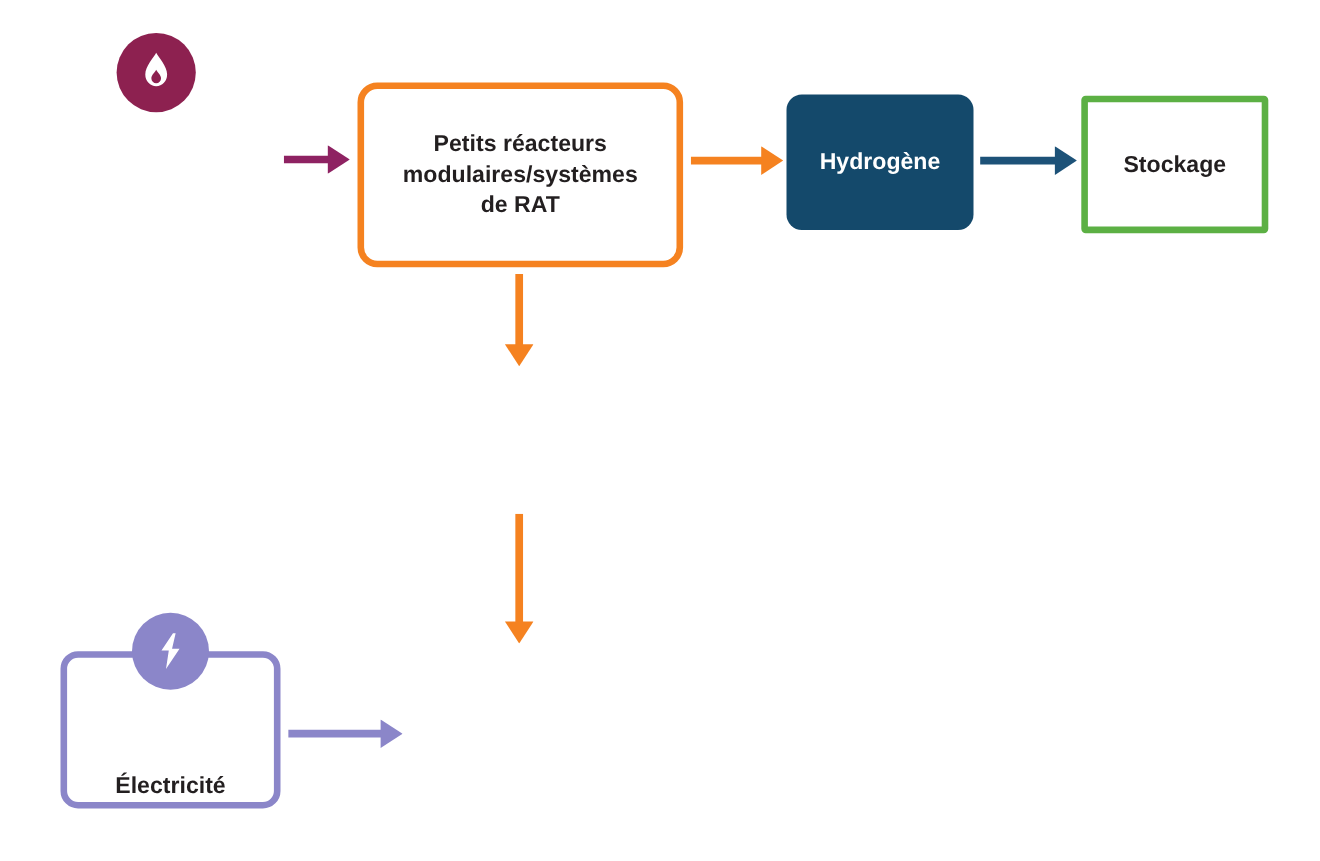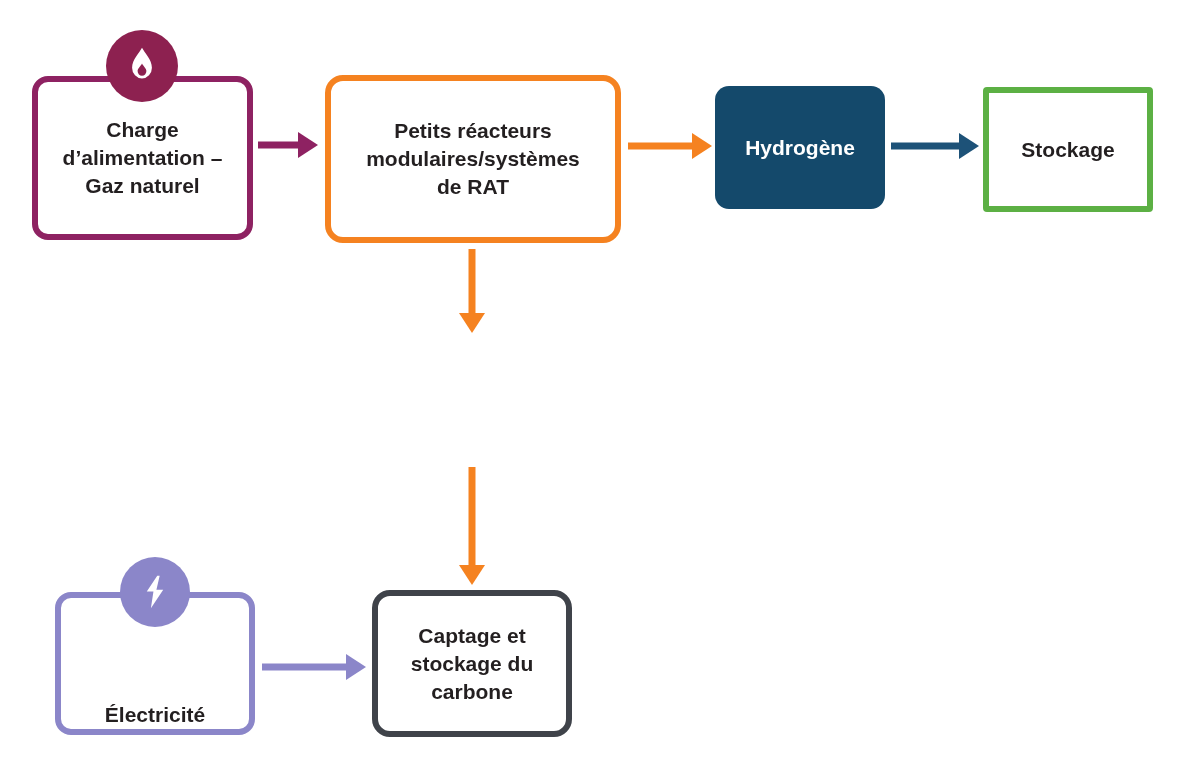--- a/index.html
+++ b/index.html
@@ -81,25 +81,20 @@
   .c-maroon { color: var(--maroon); }
   .c-orange { color: var(--orange); }
   .c-navy { color: var(--navy-arrow); }
   .c-purple { color: var(--purple); }
 </style>
 </head>
 <body>
 
 <div class="canvas">
 
-  <div class="node node-charge">
-    <div class="label">Charge
-d’alimentation –
-Gaz naturel</div>
-  </div>
   <div class="badge badge-flame">
     <svg width="34" height="40" viewBox="0 0 24 28" aria-hidden="true">
       <path fill="currentColor" d="M12 1.2 C13.6 4.4 19 9.6 19 15.2 A7 7.6 0 0 1 5 15.2 C5 9.6 10.4 4.4 12 1.2 Z
         M12 12.2 C11.2 14 8.9 15.6 8.9 17.6 A3.1 3.3 0 0 0 15.1 17.6 C15.1 15.6 12.8 14 12 12.2 Z" fill-rule="evenodd"></path>
     </svg>
   </div>
 
   <div class="node node-hydrogene">
     <div class="label">Hydrogène</div>
   </div>
@@ -117,25 +112,20 @@
 
   <div class="node node-electricite">
     <div class="label">Électricité</div>
   </div>
   <div class="badge badge-bolt">
     <svg width="34" height="38" viewBox="0 0 24 26" aria-hidden="true">
       <path fill="currentColor" d="M13.6 1.5 L6.2 12.6 L10.9 12.6 L9.1 24.5 L17.8 11.4 L13.0 11.4 L15.3 1.5 Z"></path>
     </svg>
   </div>
 
-  <div class="node node-captage">
-    <div class="label">Captage et
-stockage du
-carbone</div>
-  </div>
 
   <svg class="arrow c-maroon" style="left:258px; top:132px;" width="60" height="26">
     <line x1="0" y1="13" x2="42" y2="13"></line>
       <polygon points="40,0 60,13 40,26"></polygon>
   </svg>
 
   <svg class="arrow c-orange" style="left:628px; top:133px;" width="84" height="26">
     <line x1="0" y1="13" x2="66" y2="13"></line>
       <polygon points="64,0 84,13 64,26"></polygon>
   </svg>

